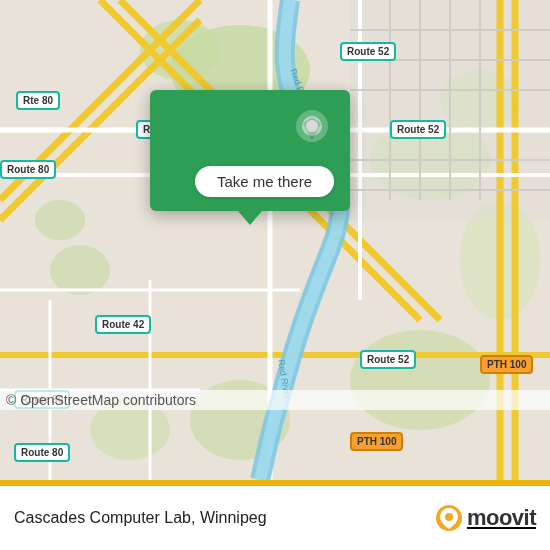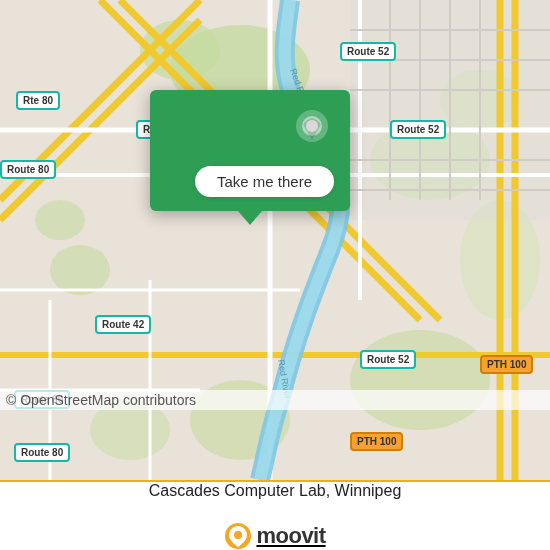--- a/index.html
+++ b/index.html
@@ -77,26 +77,25 @@
       cursor: pointer;
       white-space: nowrap;
       box-shadow: 0 1px 4px rgba(0,0,0,0.15);
     }
 
     
     #bottom-bar {
       width: 550px;
       height: 70px;
       background: white;
-      border-top: 2px solid #eab308;
+      border-top: 6px solid #eab308;
       display: flex;
       align-items: center;
       justify-content: space-between;
       padding: 0 14px;
-      flex-direction: column;
     }
 
     #location-label {
       font-size: 16px;
       font-weight: 500;
       color: #222;
     }
 
     #moovit-logo {
       display: flex;

